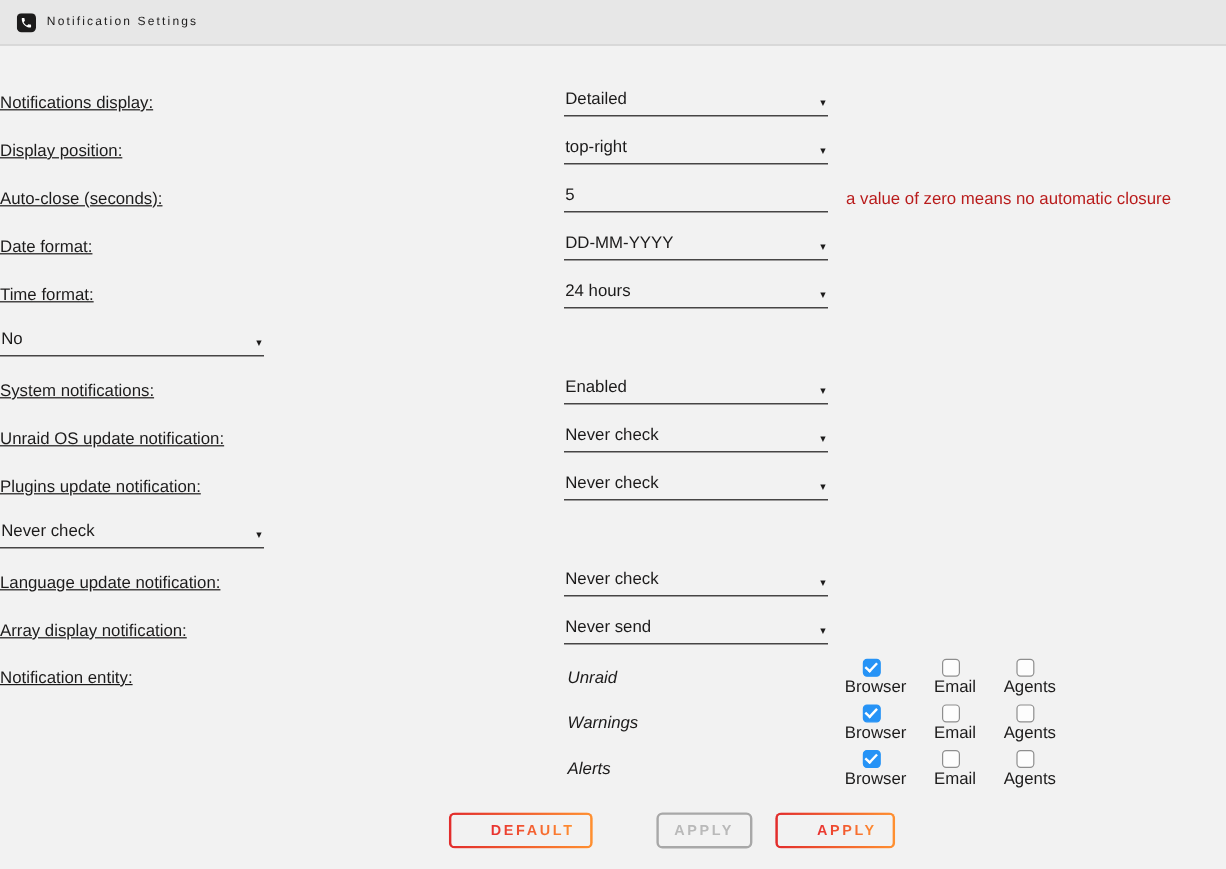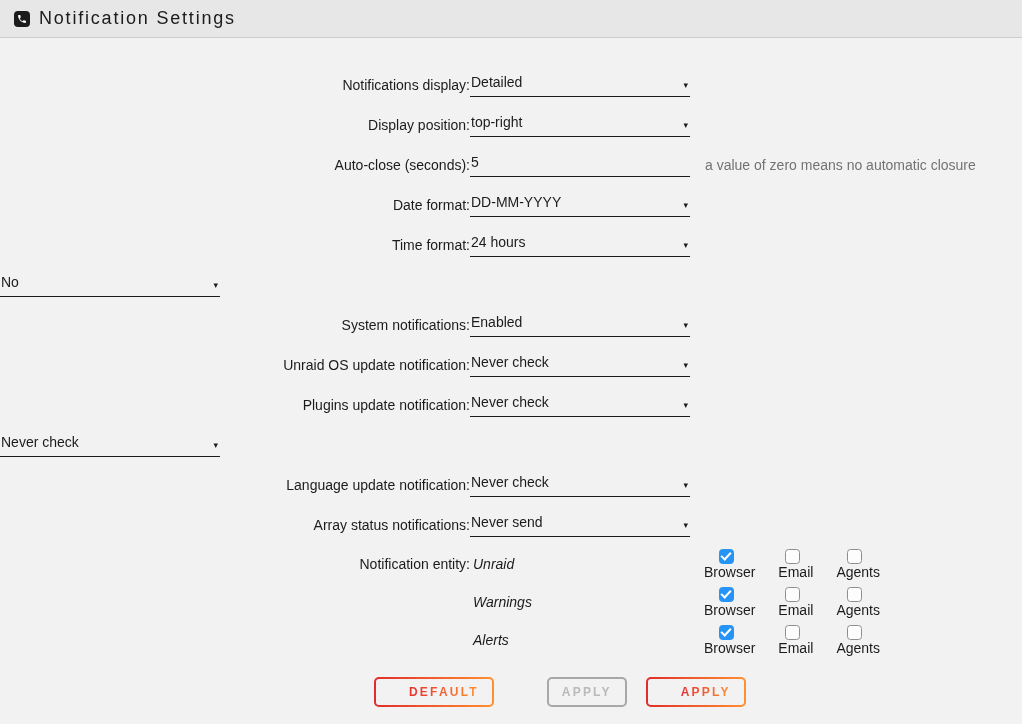--- a/index.html
+++ b/index.html
@@ -10,47 +10,47 @@
     font-family: "Liberation Sans", sans-serif;
     font-size: 14px; color: #1c1b1b;
   }
   
   .hdr {
     height: 38px; display: flex; align-items: center;
     padding-left: 14px;
     background: #e7e7e7; border-bottom: 1px solid #cdcdcd;
   }
   .hicon { width: 16px; height: 16px; flex: none; display: inline-flex; }
-  .htitle { margin-left: 9px; font-size: 18px; letter-spacing: 1.8px; color: #1c1b1b; }
+  .htitle { margin-left: 9px; font-size: 10px; letter-spacing: 1.8px; color: #1c1b1b; }
   
   .form { padding-top: 27px; }
   .row { display: flex; align-items: center; height: 40px; }
   .row.entity { height: 38px; }
-  .lbl { width: 470px; flex: none; text-align: right; color: #1c1b1b; }
+  .lbl { width: 470px; flex: none; text-align: left; color: #1c1b1b; text-decoration: underline; }
   .ctl { display: flex; align-items: center; }
   
   .selwrap { position: relative; width: 220px; border-bottom: 1px solid #1c1b1b; }
   .sel {
     width: 100%; appearance: none; -webkit-appearance: none;
     border: none; background: transparent; outline: none;
     font-family: inherit; font-size: 14px; color: #1c1b1b;
     padding: 0 18px 6px 1px; cursor: pointer;
   }
   .arrow {
     position: absolute; right: 2px; bottom: 6px;
     font-size: 9px; line-height: 1; color: #1c1b1b; pointer-events: none;
   }
   
   .txt {
     width: 220px; border: none; outline: none; background: transparent;
     border-bottom: 1px solid #1c1b1b;
     font-family: inherit; font-size: 14px; color: #1c1b1b;
     padding: 0 0 6px 1px;
   }
-  .note { margin-left: 15px; color: #737373; }
+  .note { margin-left: 15px; color: #b91c1c; }
   
   .ename { width: 227px; flex: none; font-style: italic; padding-left: 3px; }
   .cbgroup { display: inline-flex; align-items: center; margin-right: 16px; cursor: pointer; flex-direction: column; }
   .cb {
     appearance: none; -webkit-appearance: none; margin: 0;
     width: 15px; height: 15px; flex: none;
     border: 1.5px solid #8e8e8e; border-radius: 3.5px;
     background: #fdfdfd; position: relative; cursor: pointer;
   }
   .cb:checked { background: #2693f6; border-color: #2693f6; }
@@ -219,21 +219,21 @@
       <span class="selwrap">
         <select class="sel">
           <option selected="">Never check</option>
         </select>
         <span class="arrow">▾</span>
       </span>
     </div>
   </div>
 
   <div class="row">
-    <div class="lbl">Array status notifications:</div>
+    <div class="lbl">Array display notification:</div>
     <div class="ctl">
       <span class="selwrap">
         <select class="sel">
           <option selected="">Never send</option>
         </select>
         <span class="arrow">▾</span>
       </span>
     </div>
   </div>
 

